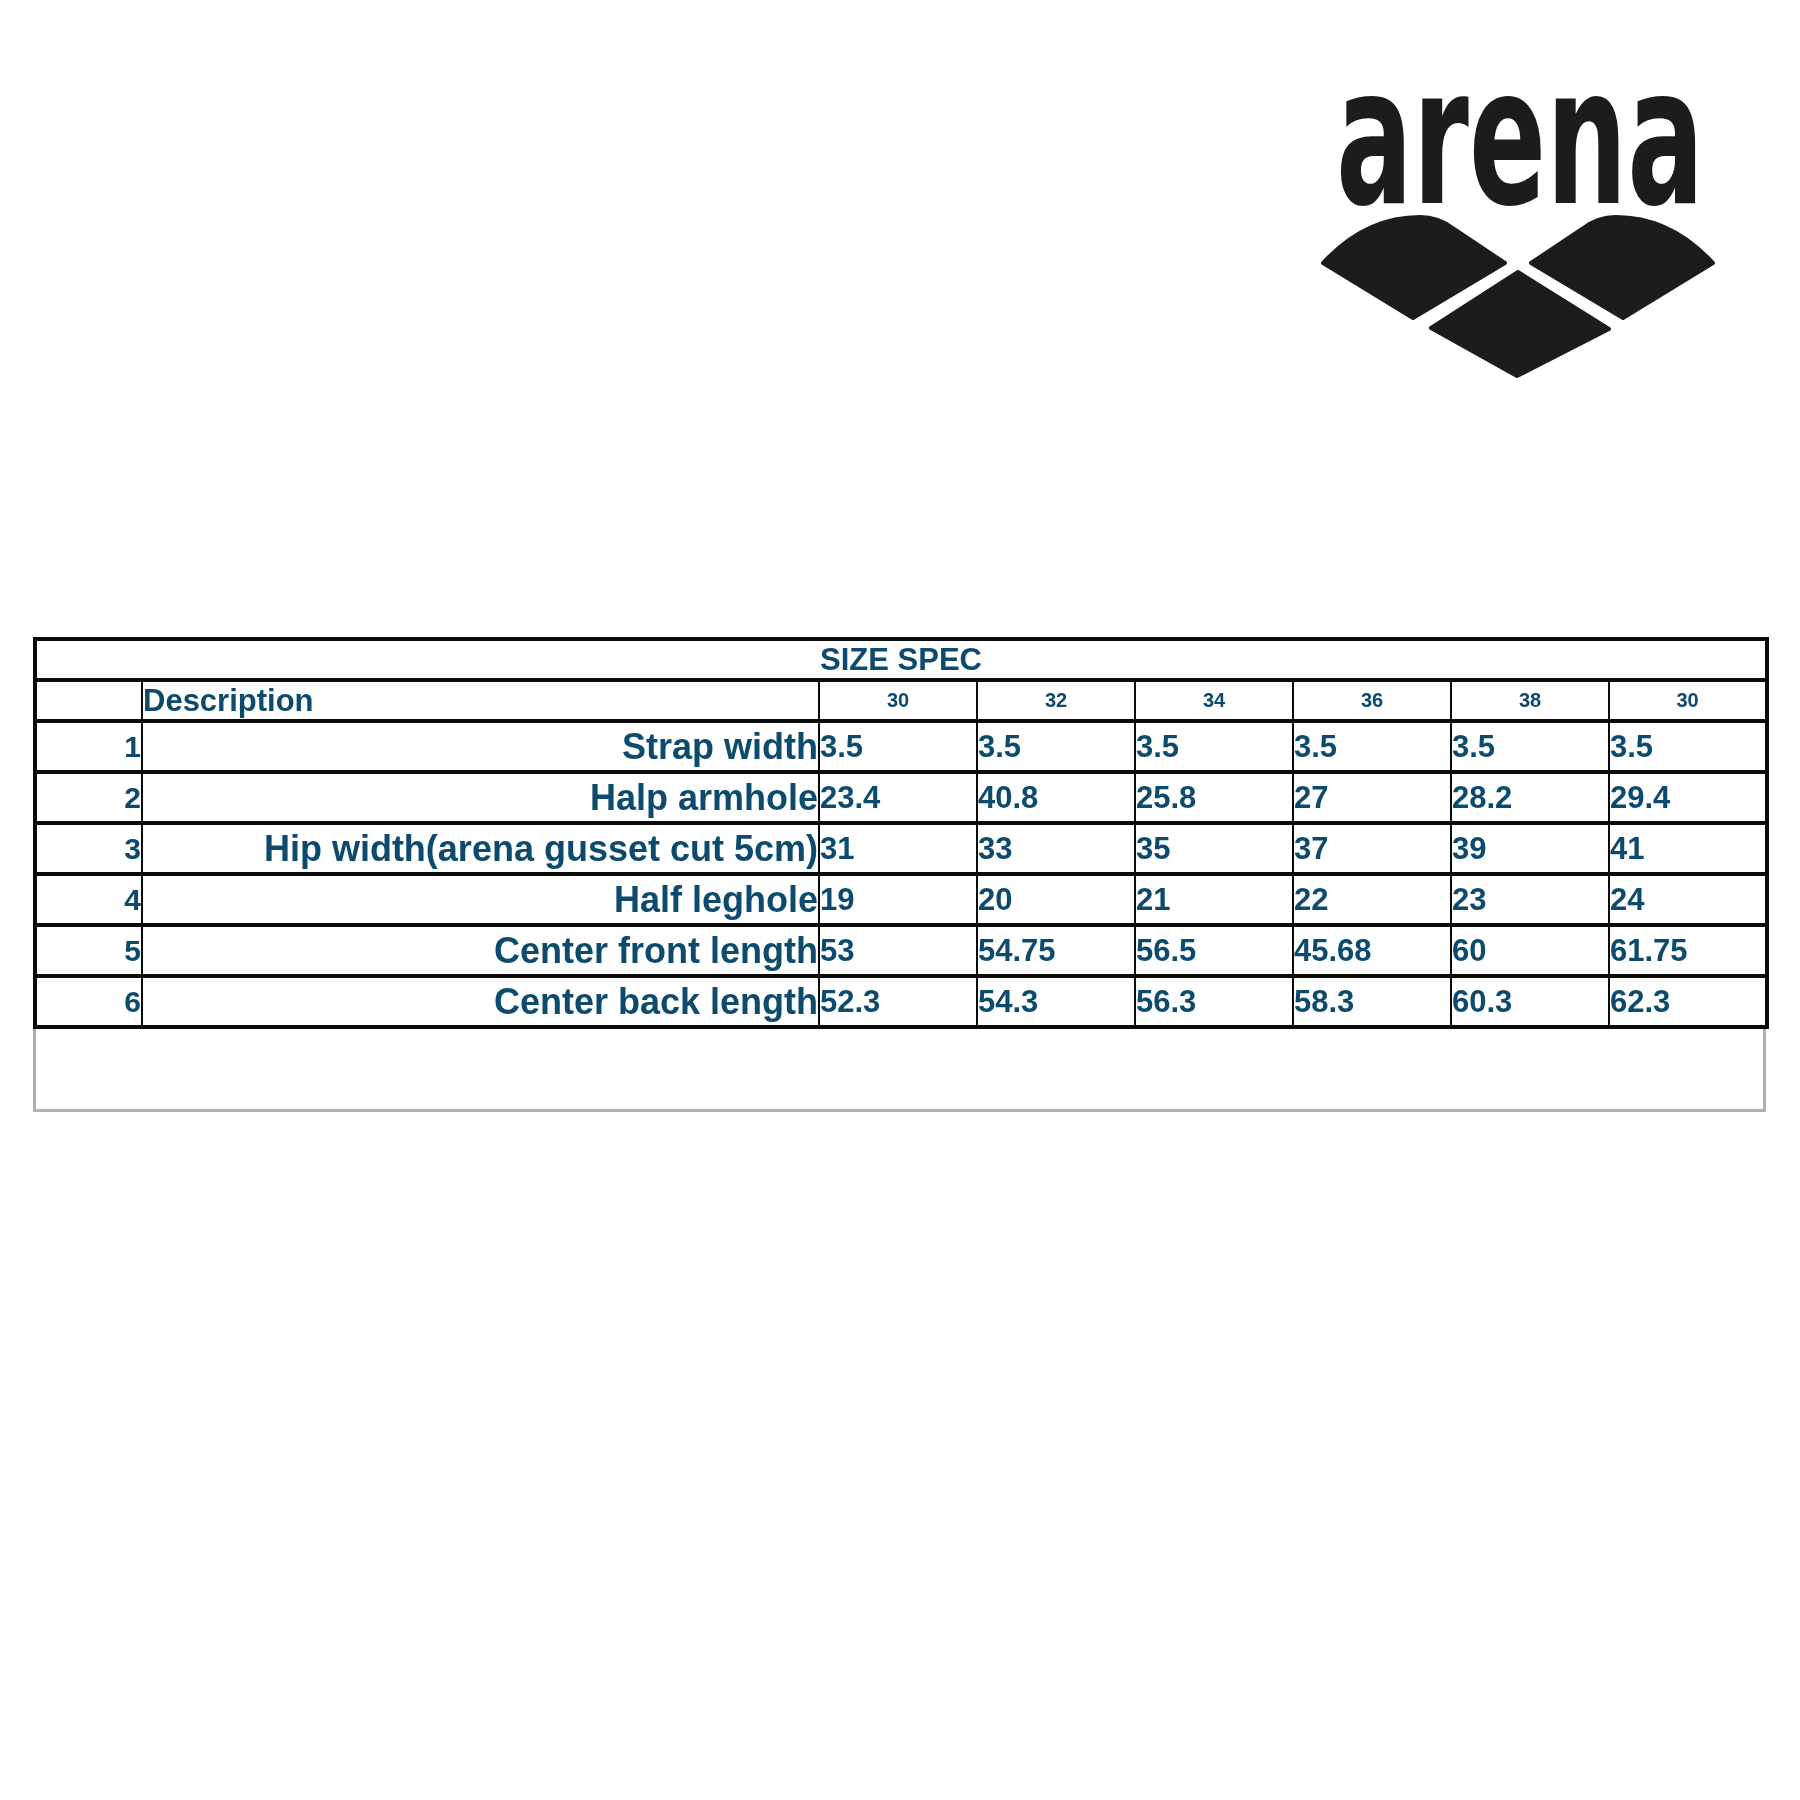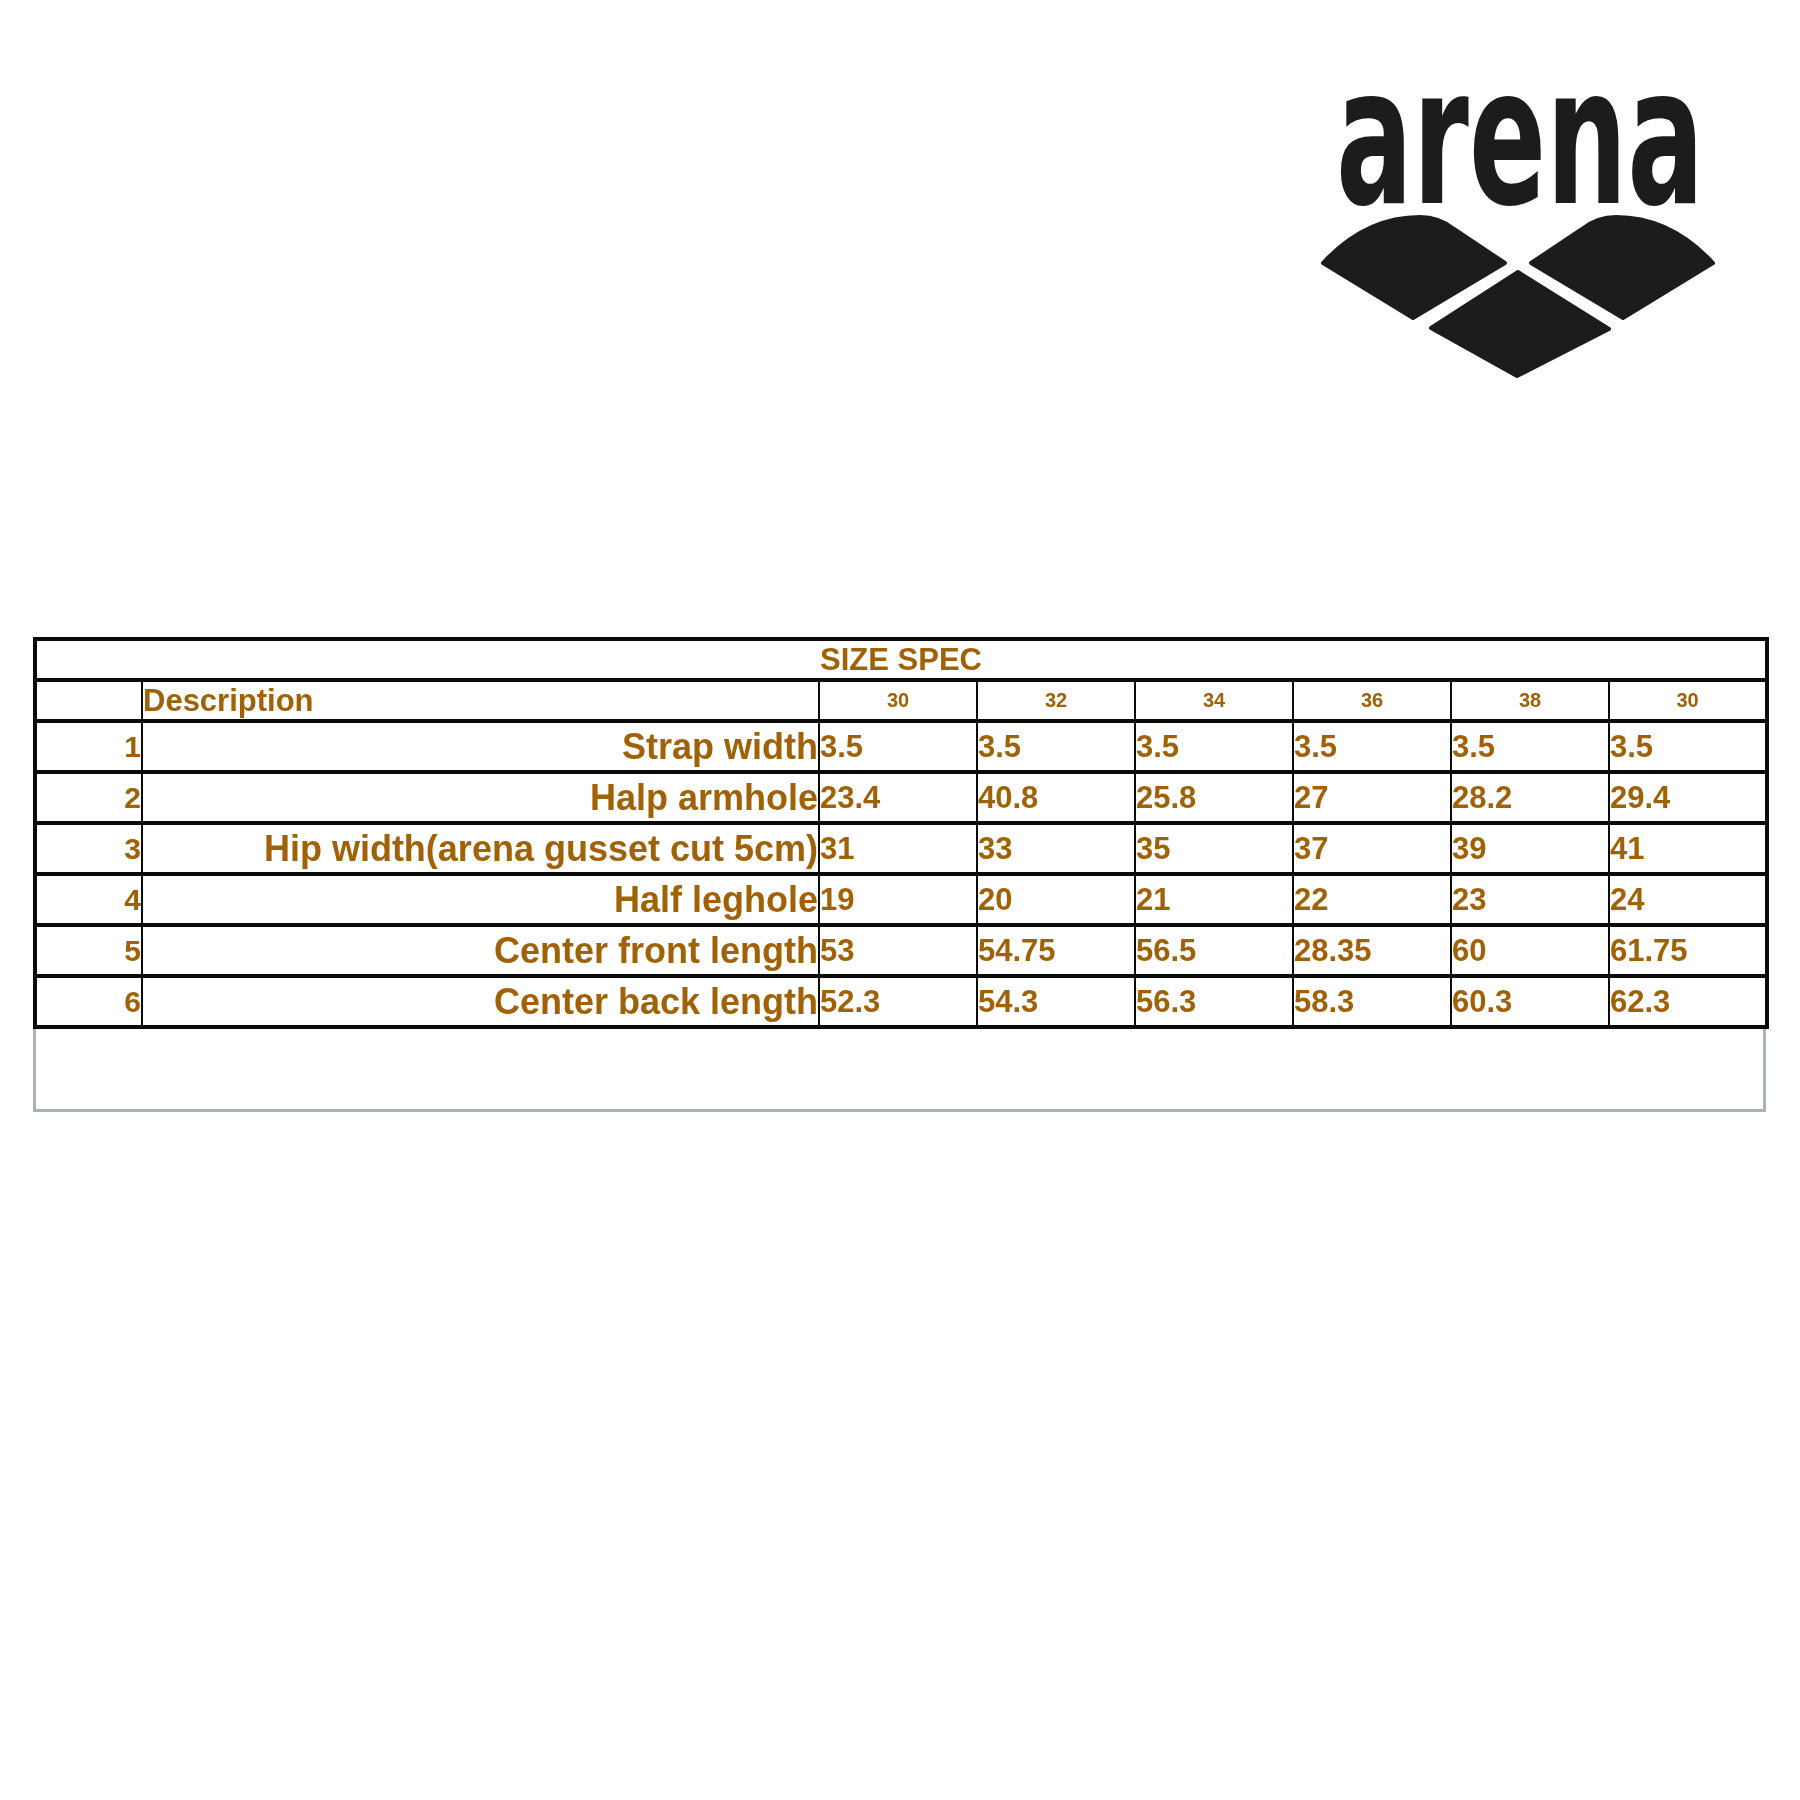--- a/index.html
+++ b/index.html
@@ -2,21 +2,21 @@
 <html><head>
 <meta charset="utf-8">
 <style>
   html, body { margin: 0; padding: 0; background: #ffffff; }
   .page {
     position: relative;
     width: 1800px;
     height: 1800px;
     background: #ffffff;
     font-family: "Liberation Sans", sans-serif;
-    color: #a16207;
+    color: #0c4a6e;
     overflow: hidden;
   }
 
   
   .logo-svg { position: absolute; left: 1318px; top: 95px; }
 
   
   .table-wrap { position: absolute; left: 33px; top: 637px; width: 1734px; }
 
   table.spec {
@@ -144,21 +144,21 @@
             <td class="c-val">22</td>
             <td class="c-val">23</td>
             <td class="c-val">24</td>
           </tr>
           <tr class="data-row">
             <td class="c-num">5</td>
             <td class="c-desc">Center front length</td>
             <td class="c-val">53</td>
             <td class="c-val">54.75</td>
             <td class="c-val">56.5</td>
-            <td class="c-val">28.35</td>
+            <td class="c-val">45.68</td>
             <td class="c-val">60</td>
             <td class="c-val">61.75</td>
           </tr>
           <tr class="data-row">
             <td class="c-num">6</td>
             <td class="c-desc">Center back length</td>
             <td class="c-val">52.3</td>
             <td class="c-val">54.3</td>
             <td class="c-val">56.3</td>
             <td class="c-val">58.3</td>

